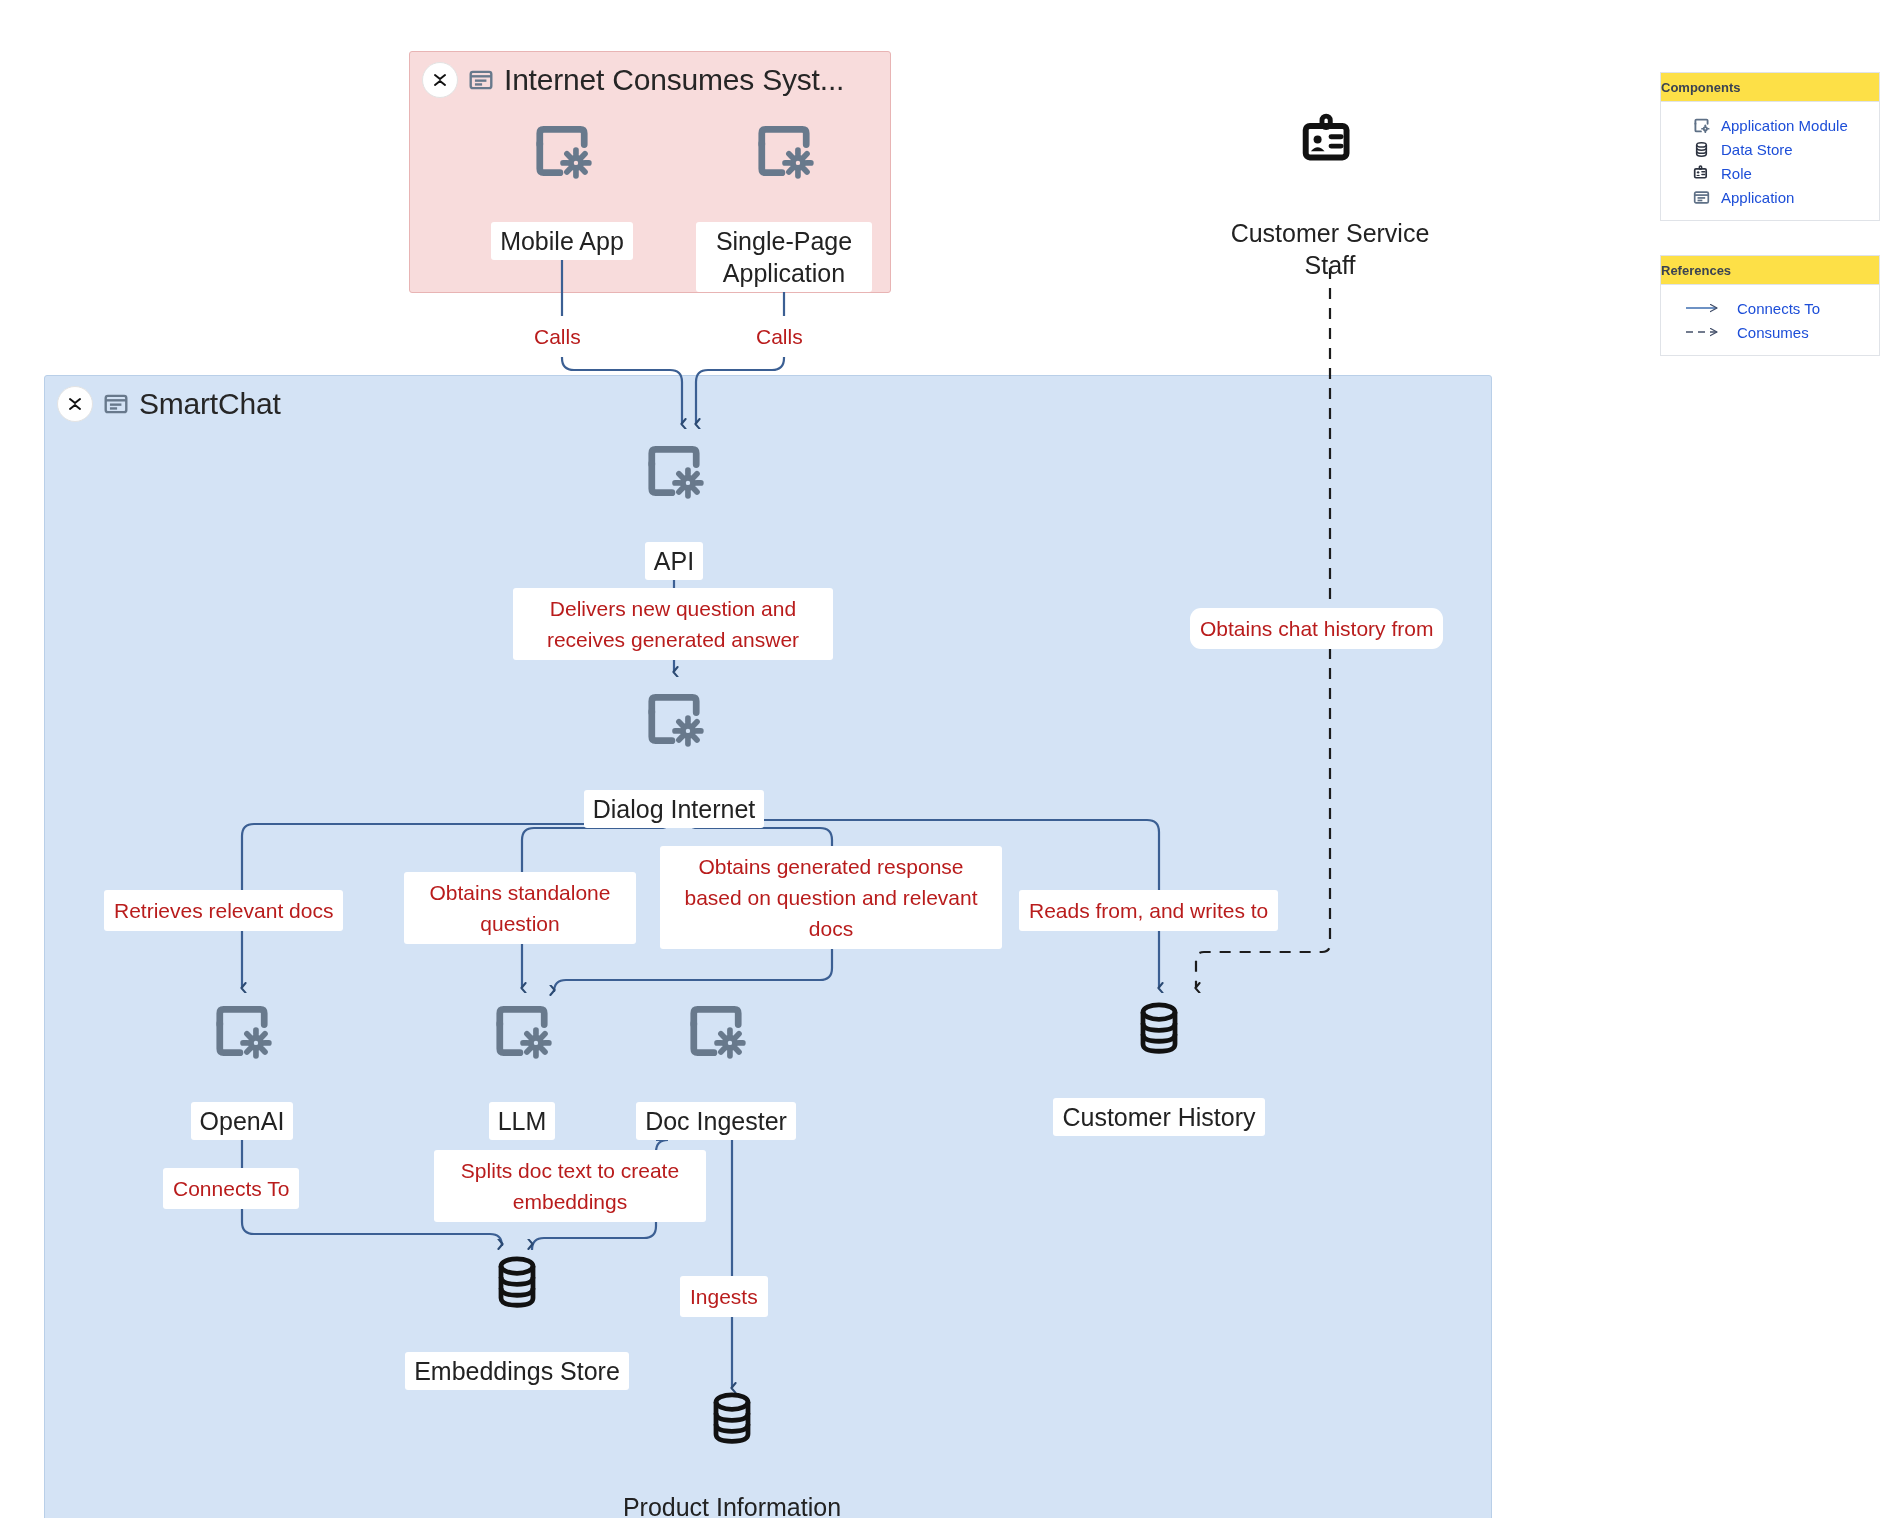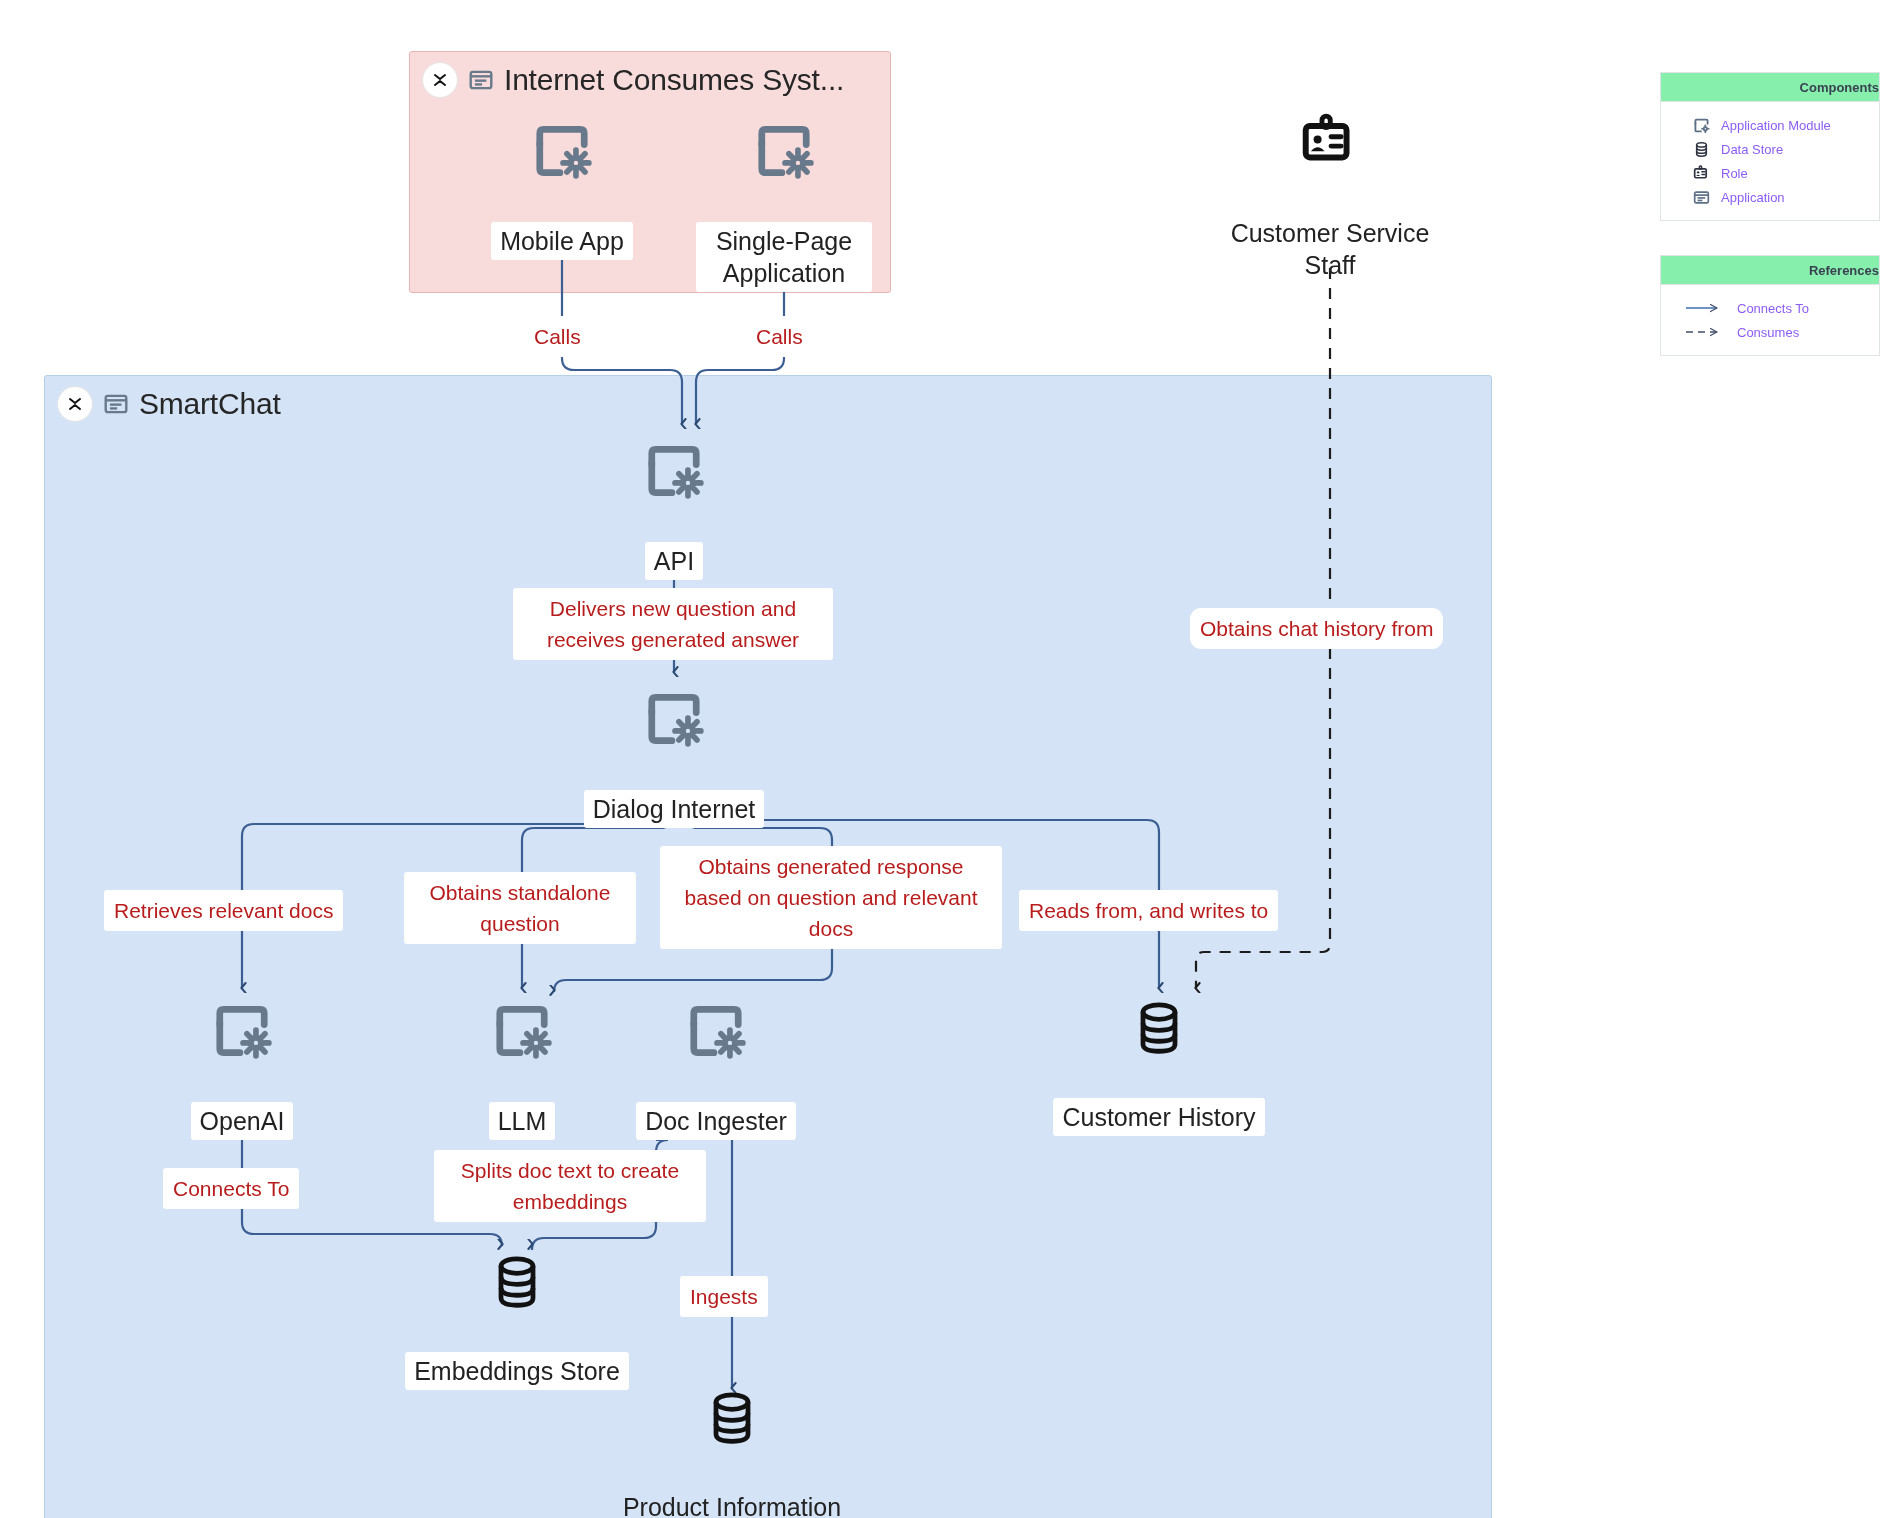--- a/index.html
+++ b/index.html
@@ -124,38 +124,38 @@
 
   
   .legend {
     position: absolute;
     width: 220px;
     background: #ffffff;
     border: 1px solid #e0e3e8;
     box-sizing: border-box;
   }
   .legend-head {
-    background: #86efac;
+    background: #fde047;
     color: #3a4252;
     font-size: 13px;
     font-weight: bold;
-    text-align: right;
+    text-align: left;
     padding: 7px 0 6px;
     border-bottom: 1px solid #e0e3e8;
   }
   .legend-body {
     padding: 11px 0 11px 0;
   }
   .legend-row {
     display: flex;
     align-items: center;
     gap: 10px;
     padding: 3px 0 3px 30px;
-    font-size: 13px;
-    color: #8b5cf6;
+    font-size: 15px;
+    color: #1d4ed8;
   }
   .legend-ico {
     width: 20px;
     height: 18px;
     display: flex;
     align-items: center;
     justify-content: center;
     flex: none;
     line-height: 0;
   }

